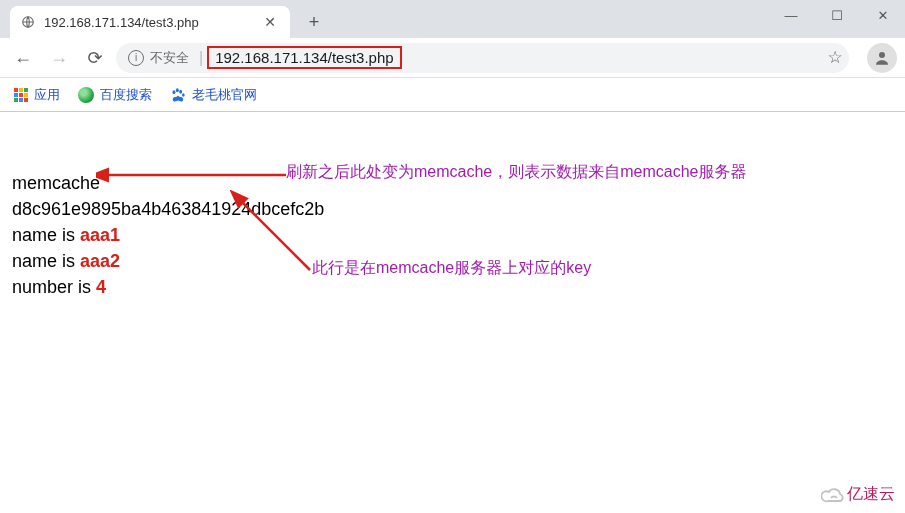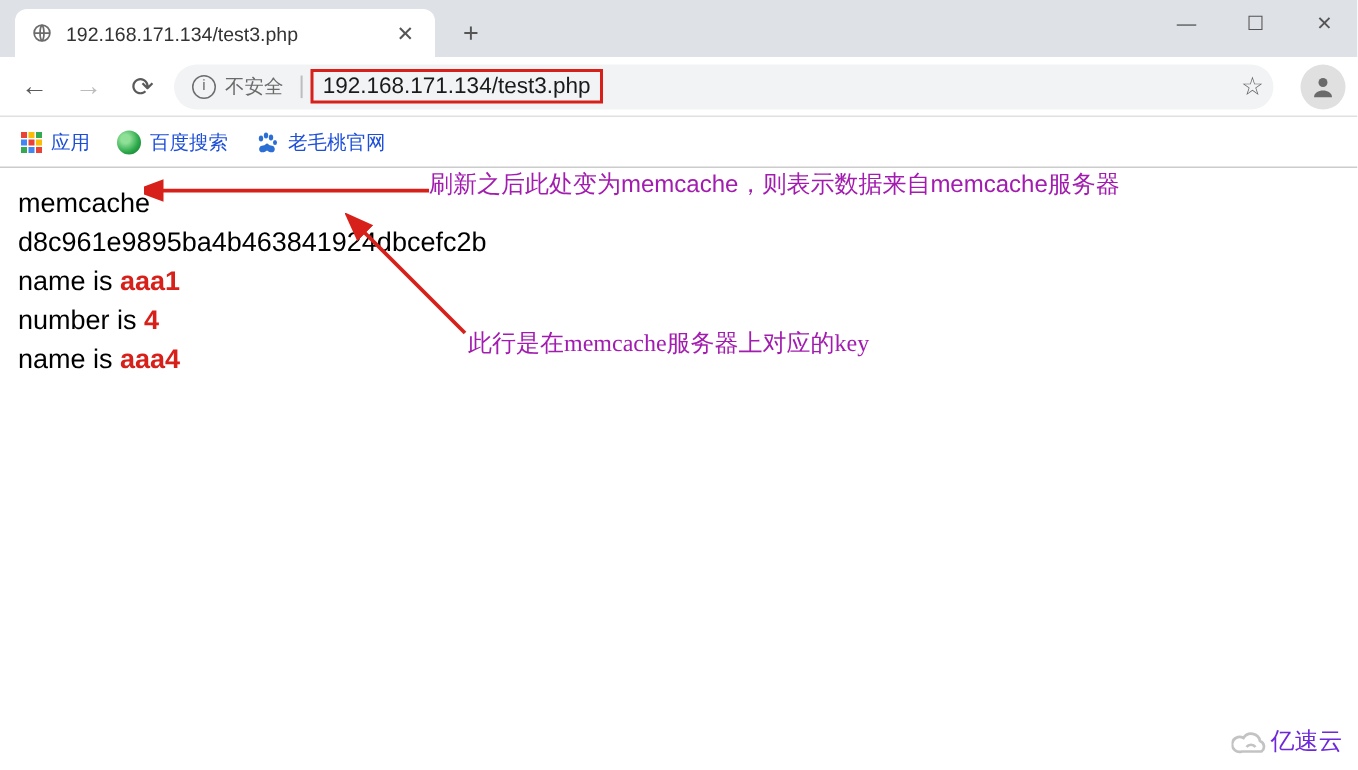--- a/index.html
+++ b/index.html
@@ -129,36 +129,37 @@
     background: radial-gradient(circle at 35% 35%, #8ee097 20%, #2ba84a 60%, #0c6e28 100%);
   }
   .baidu-icon { width: 16px; height: 16px; color: #2c6fd4; }
   .content {
     position: relative;
     padding: 10px 12px;
     font-family: Arial, "Helvetica Neue", sans-serif;
     font-size: 18px;
     color: #000;
     line-height: 1.45;
+    margin-top: 48px;
   }
   .content .row { white-space: nowrap; }
   .red { color: #d8201a; font-weight: bold; }
   .annotation {
     position: absolute;
     color: #a21caf;
     font-size: 16px;
     font-family: "Microsoft YaHei", sans-serif;
   }
   .ann1 { top: 0px; left: 286px; }
-  .ann2 { top: 106px; left: 312px; font-family: Liberation Serif, serif; }
+  .ann2 { top: 96px; left: 312px; }
   svg.arrow { position: absolute; pointer-events: none; }
   .watermark {
     position: absolute;
     right: 10px; bottom: 8px;
-    color: #6d28d9;
+    color: #be185d;
     font-size: 16px;
     display: flex; align-items: center; gap: 4px;
     font-family: "Microsoft YaHei", sans-serif;
   }
   .watermark .wm-icon {
     width: 22px; height: 14px;
     display:inline-block;
   }
 </style>
 </head>
@@ -237,22 +238,22 @@
     </span>
     <span>老毛桃官网</span>
   </div>
 </div>
 
 <div class="content">
   <div class="row">memcache</div>
   <div class="row">d8c961e9895ba4b463841924dbcefc2b</div>
 
   <div class="row"><span>name is </span><span class="red">aaa1</span></div>
+  <div class="row"><span>name is </span><span class="red">aaa2</span></div>
   <div class="row"><span>number is </span><span class="red">4</span></div>
-  <div class="row"><span>name is </span><span class="red">aaa4</span></div>
 
   <div class="annotation ann1">刷新之后此处变为memcache，则表示数据来自memcache服务器</div>
   <div class="annotation ann2">此行是在memcache服务器上对应的key</div>
 
   <svg class="arrow" style="left:96px; top:6px;" width="196" height="18">
     <defs>
         <marker id="ah1" markerWidth="10" markerHeight="10" refX="2" refY="3" orient="auto">
           <path d="M0,0 L0,6 L8,3 z" fill="#d8201a"></path>
         </marker>
       </defs>

